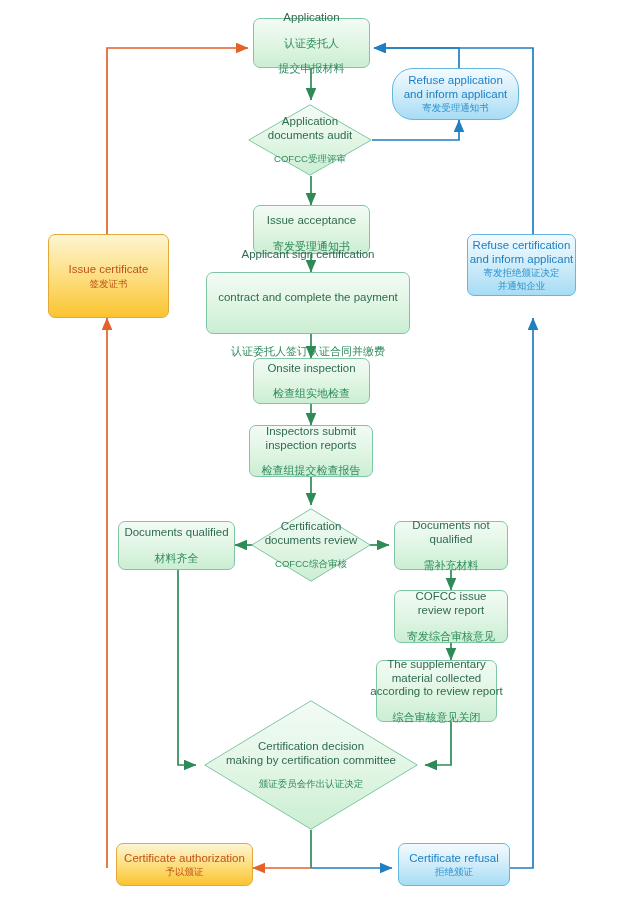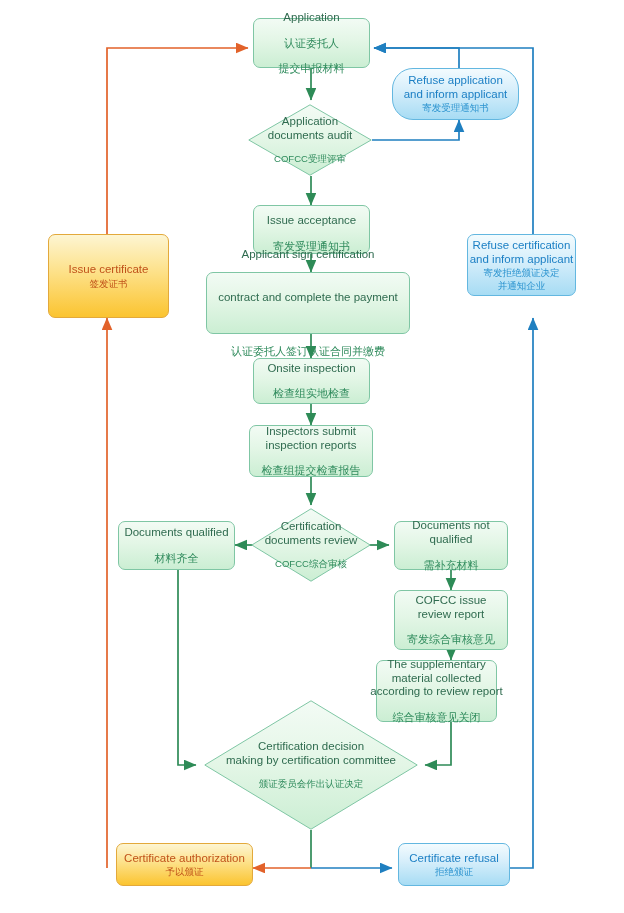--- a/index.html
+++ b/index.html
@@ -152,21 +152,21 @@
     <div class="ln en">Documents qualified</div>
     <div class="ln zh">材料齐全</div>
   </div>
 
   <div class="node box" style="left:394px;top:521px;width:114px;height:49px;">
     <div class="ln en">Documents not</div>
     <div class="ln en">qualified</div>
     <div class="ln zh">需补充材料</div>
   </div>
 
-  <div class="node box" style="left:394px;top:590px;width:114px;height:60px;">
+  <div class="node box" style="left:394px;top:590px;width:114px;height:53px;">
     <div class="ln en">COFCC issue</div>
     <div class="ln en">review report</div>
     <div class="ln zh">寄发综合审核意见</div>
   </div>
 
   <div class="node box" style="left:376px;top:660px;width:121px;height:62px;">
     <div class="ln en">The supplementary</div>
     <div class="ln en">material collected</div>
     <div class="ln en">according to review report</div>
     <div class="ln zh">综合审核意见关闭</div>

